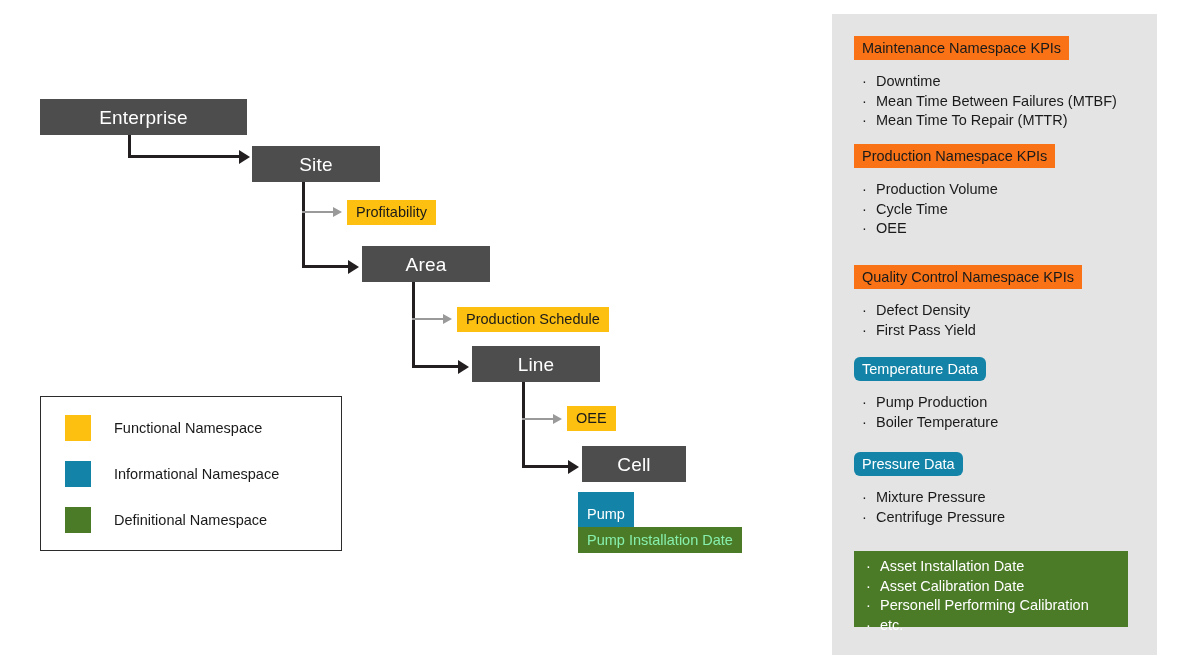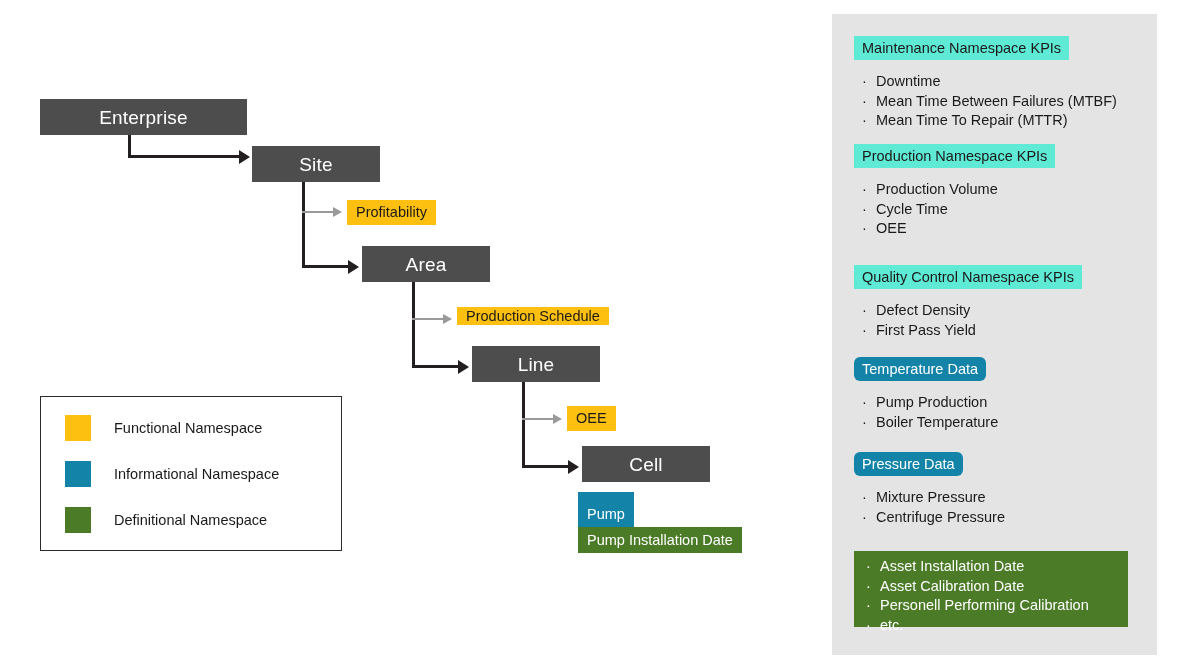--- a/index.html
+++ b/index.html
@@ -32,21 +32,21 @@
     position: absolute;
     display: flex;
     align-items: center;
     padding: 0 9px;
     font-size: 14.5px;
     line-height: 1;
     white-space: nowrap;
   }
   .tag.functional   { background: #fdc010; color: #1a1a1a; }
   .tag.informational{ background: #1384a8; color: #ffffff; }
-  .tag.definitional { background: #4c7b28; color: #ffffff; }
+  .tag.definitional { background: #4c7b28; color: #86efac; }
 
   
   .conn { position: absolute; background: #231f20; }
   .conn.gray { background: #9a9a9a; }
   .arrowhead {
     position: absolute;
     width: 0; height: 0;
     border-top: 7px solid transparent;
     border-bottom: 7px solid transparent;
     border-left: 11px solid #231f20;
@@ -91,21 +91,21 @@
   .p-badge {
     position: absolute;
     display: flex;
     align-items: center;
     height: 24px;
     padding: 0 8px;
     font-size: 14.5px;
     line-height: 1;
     white-space: nowrap;
   }
-  .p-badge.functional    { background: #5eead4; color: #1a1a1a; }
+  .p-badge.functional    { background: #f97316; color: #1a1a1a; }
   .p-badge.informational { background: #1384a8; color: #ffffff; border-radius: 6px; }
 
   .p-list { position: absolute; left: 30px; }
   .p-item {
     display: flex;
     align-items: flex-start;
     font-size: 14.5px;
     line-height: 19.5px;
     color: #1a1a1a;
     white-space: nowrap;
@@ -135,29 +135,29 @@
   </div>
 
   <div class="node" style="left:362px; top:246px; width:128px; height:36px;">
     <span>Area</span>
   </div>
 
   <div class="node" style="left:472px; top:346px; width:128px; height:36px;">
     <span>Line</span>
   </div>
 
-  <div class="node" style="left:582px; top:446px; width:128px; height:36px;">
+  <div class="node" style="left:582px; top:446px; width:104px; height:36px;">
     <span>Cell</span>
   </div>
 
   <div class="tag functional" style="left:347px; top:200px; height:25px;">
     <span>Profitability</span>
   </div>
 
-  <div class="tag functional" style="left:457px; top:307px; height:18px;">
+  <div class="tag functional" style="left:457px; top:307px; height:25px;">
     <span>Production Schedule</span>
   </div>
 
   <div class="tag functional" style="left:567px; top:406px; height:25px;">
     <span>OEE</span>
   </div>
 
   <div class="tag informational" style="left:578px; top:492px; height:44px;">
     <span>Pump</span>
   </div>

